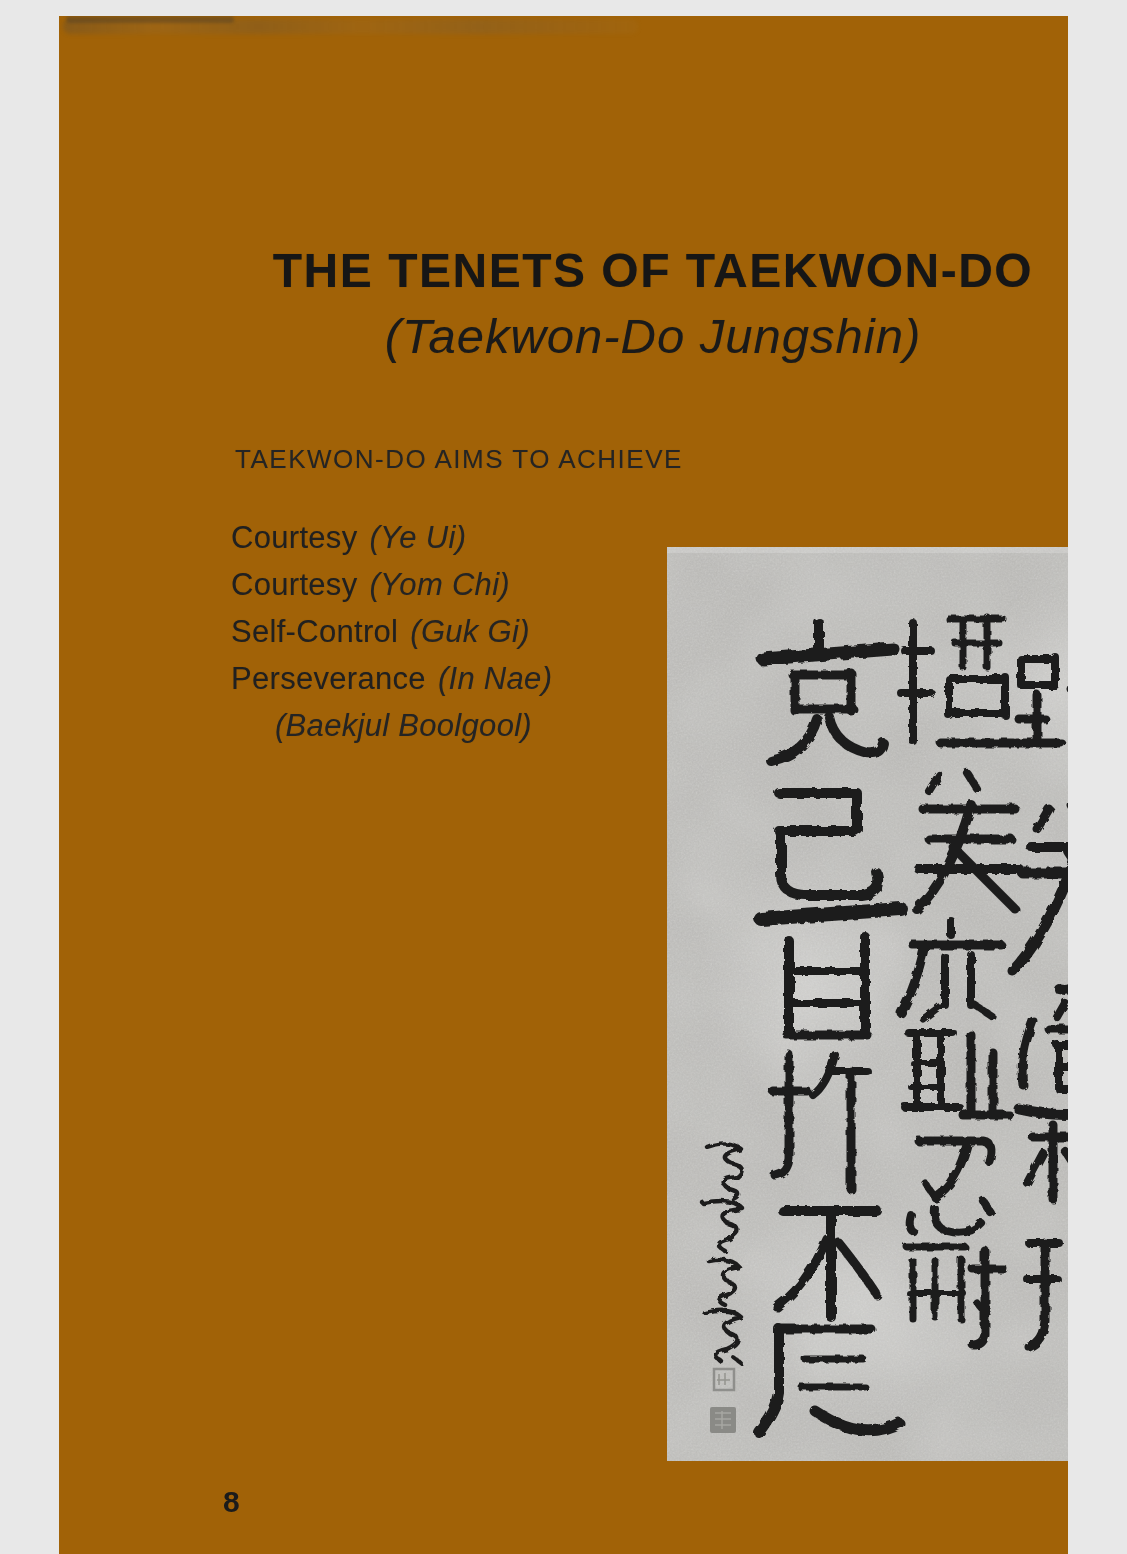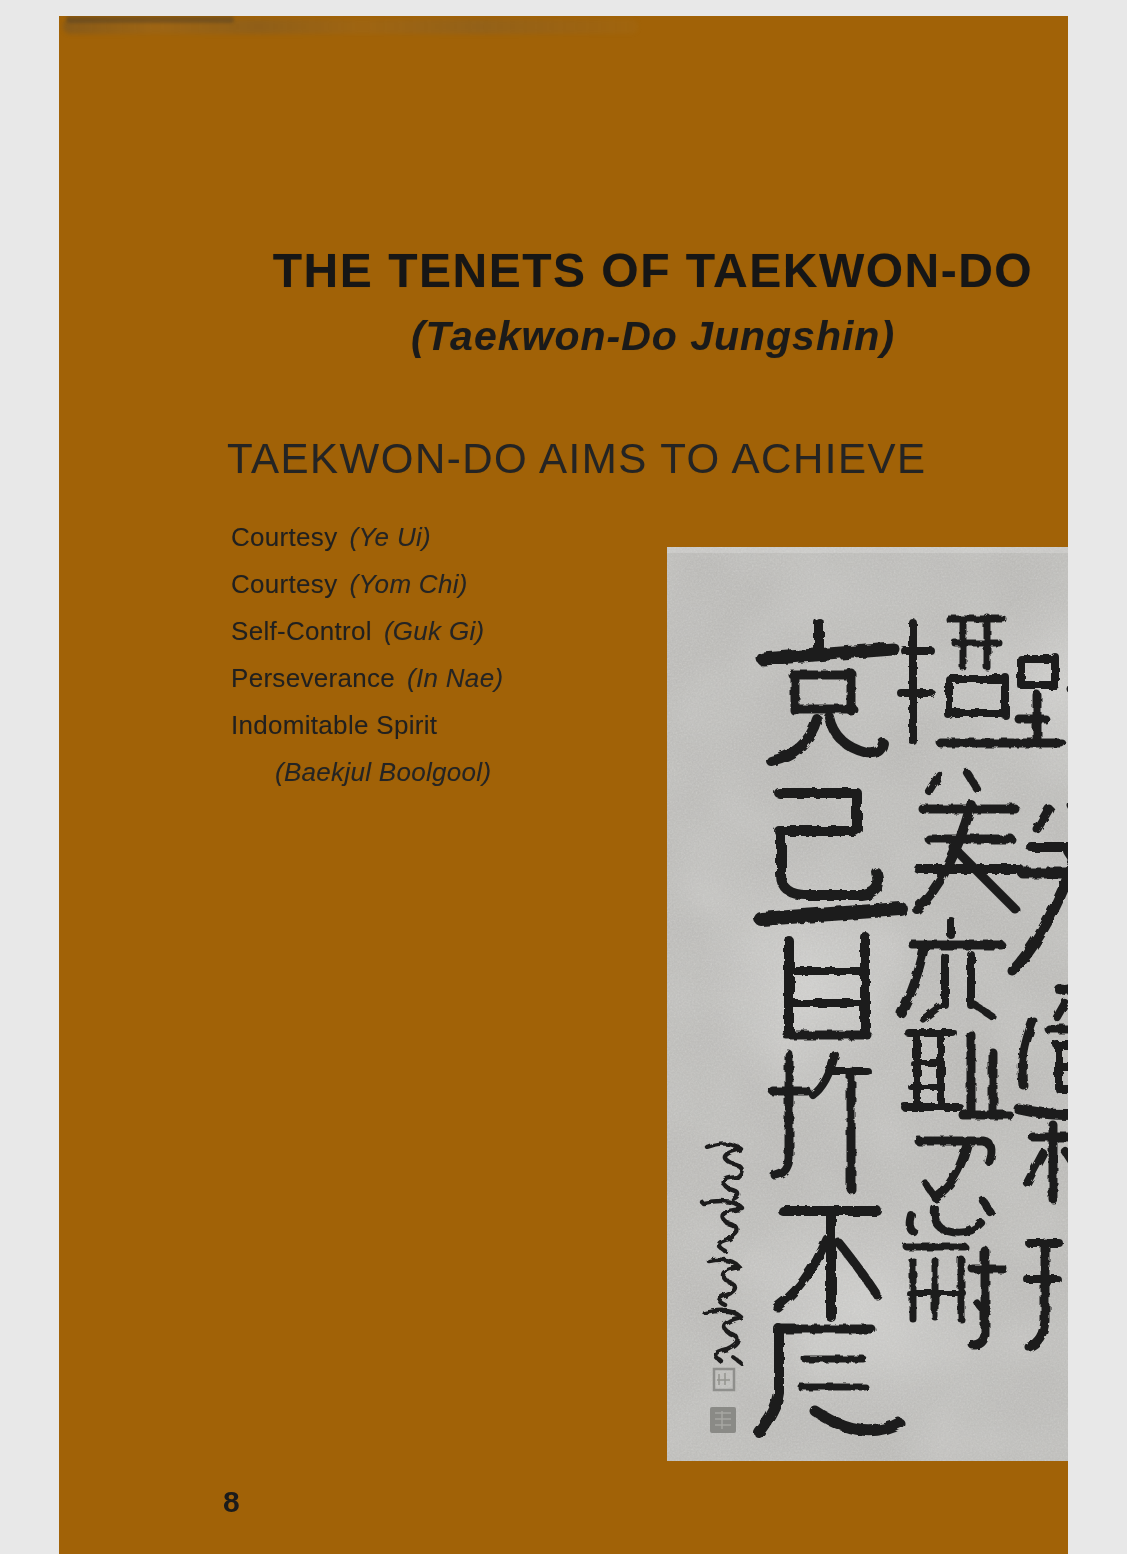--- a/index.html
+++ b/index.html
@@ -27,33 +27,33 @@
     background:rgba(50,50,50,.32);filter:blur(1.5px);border-radius:4px;
   }
   .title-block{position:absolute;left:170px;top:226px;width:848px;text-align:center;}
   .page-title{
     font-size:48px;font-weight:bold;line-height:58px;
     letter-spacing:1.5px;white-space:nowrap;color:#161616;
     text-shadow:0 0 1px rgba(0,0,0,.25);
   }
   .page-subtitle{
     margin-top:12px;
-    font-size:41px;font-weight:bold;font-style:italic;line-height:48px;
+    font-size:49px;font-weight:normal;font-style:italic;line-height:48px;
     letter-spacing:1px;white-space:nowrap;color:#1a1a1a;
     text-shadow:0 0 1px rgba(0,0,0,.2);
   }
   .section-heading{
-    position:absolute;left:168px;top:419px;
-    font-size:42px;line-height:48px;letter-spacing:1.5px;
+    position:absolute;left:176px;top:419px;
+    font-size:26px;line-height:48px;letter-spacing:1.5px;
     white-space:nowrap;color:#242424;
     text-shadow:0 0 1px rgba(0,0,0,.15);
   }
   .tenet-list{position:absolute;left:172px;top:498px;width:430px;}
   .tenet-line{
-    font-size:26px;line-height:47px;white-space:nowrap;
+    font-size:31px;line-height:47px;white-space:nowrap;
     letter-spacing:.3px;color:#202020;
     text-shadow:0 0 1px rgba(0,0,0,.15);
   }
   .tenet-rom{font-style:italic;margin-left:12px;color:#242424;}
   .tenet-line.indent{padding-left:44px;}
   .tenet-line.indent .tenet-rom{margin-left:0;}
   .calligraphy{
     position:absolute;left:608px;top:531px;width:497px;height:914px;
   }
   .page-number{
@@ -81,23 +81,20 @@
       <span class="tenet-name">Courtesy</span><span class="tenet-rom">(Ye Ui)</span>
     </div>
     <div class="tenet-line">
       <span class="tenet-name">Courtesy</span><span class="tenet-rom">(Yom Chi)</span>
     </div>
     <div class="tenet-line">
       <span class="tenet-name">Self-Control</span><span class="tenet-rom">(Guk Gi)</span>
     </div>
     <div class="tenet-line">
       <span class="tenet-name">Perseverance</span><span class="tenet-rom">(In Nae)</span>
-    </div>
-    <div class="tenet-line">
-      <span class="tenet-name">Indomitable Spirit</span>
     </div>
     <div class="tenet-line indent">
       <span class="tenet-rom">(Baekjul Boolgool)</span>
     </div>
   </div>
 
   <div class="calligraphy" role="img" aria-label="Black-and-white photograph of a brush calligraphy scroll of the Taekwon-Do tenets in hanja, read in vertical columns right to left: 跆拳道精神 / 禮義廉耻忍耐 / 克己百折不屈, with a small cursive signature column and two seal stamps at lower left">
     <svg width="497" height="914" viewBox="0 0 497 914" xmlns="http://www.w3.org/2000/svg">
       <defs>
         <filter id="paperTex" x="0" y="0" width="100%" height="100%">

